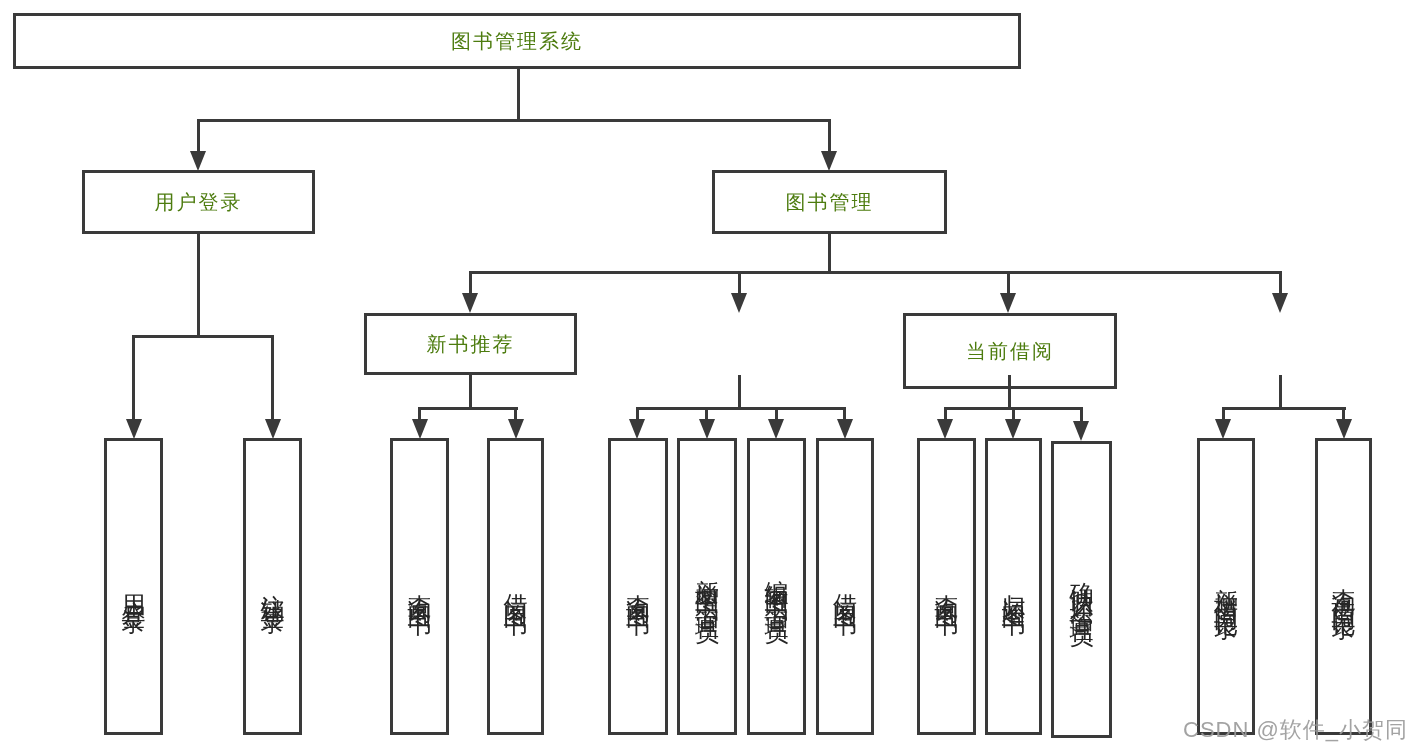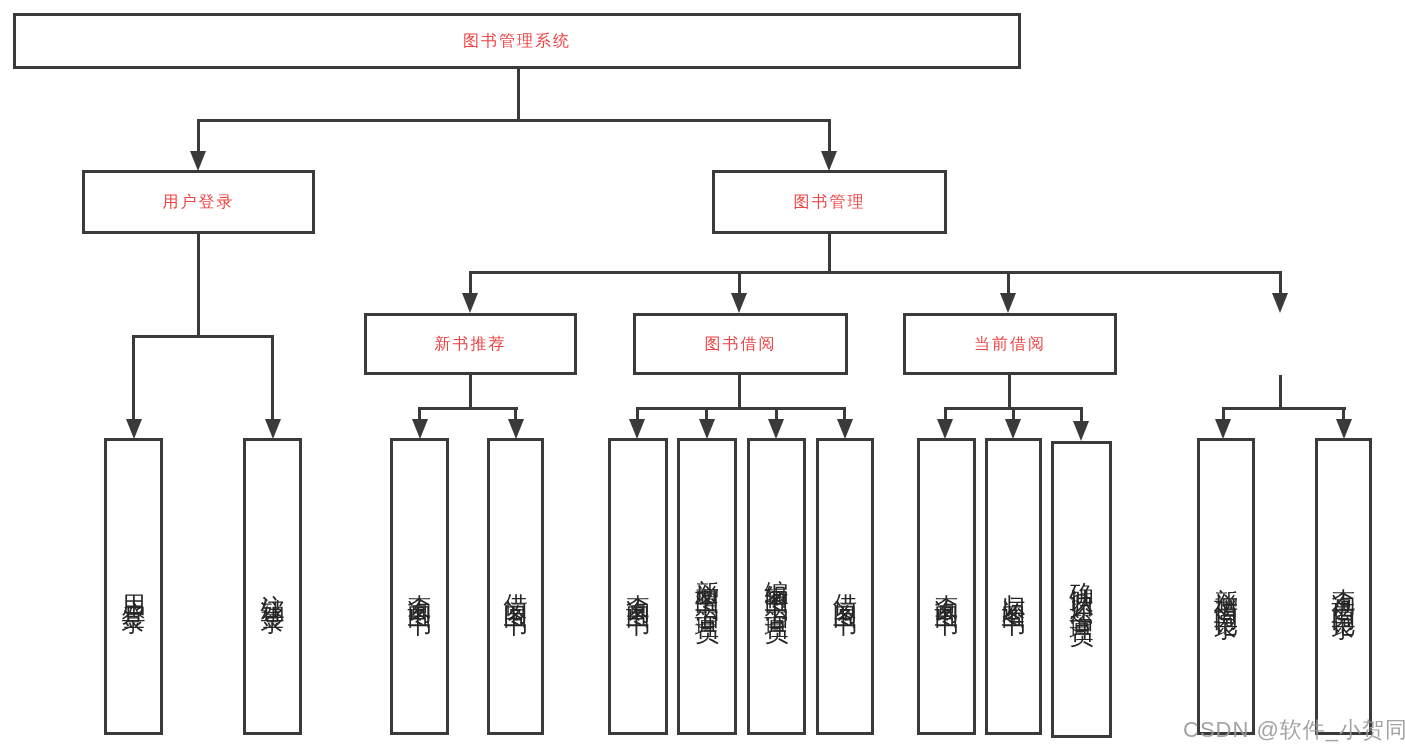--- a/index.html
+++ b/index.html
@@ -6,21 +6,21 @@
   .stage {
     position:relative; width:1405px; height:747px; background:#ffffff;
     font-family:"Liberation Sans","DejaVu Sans",sans-serif; overflow:hidden;
   }
   
   .node {
     position:absolute; box-sizing:border-box;
     border:3px solid #3a3a3a; background:#ffffff;
     display:flex; align-items:center; justify-content:center;
   }
-  .node-label { font-size:16px; color:#ef4444; letter-spacing:2px; white-space:nowrap; }
+  .node-label { font-size:20px; color:#4d7c0f; letter-spacing:2px; white-space:nowrap; }
   
   .vnode {
     position:absolute; box-sizing:border-box; top:438px; height:297px;
     border:3px solid #3a3a3a; background:#ffffff;
     display:flex; align-items:center; justify-content:center;
   }
   .vlabel {
     writing-mode:vertical-rl; text-orientation:mixed;
     font-size:24px; letter-spacing:6px; line-height:1;
     color:#262626; white-space:nowrap;
@@ -51,24 +51,21 @@
   <div class="node" style="left:82px;top:170px;width:233px;height:64px">
     <span class="node-label">用户登录</span>
   </div>
   <div class="node" style="left:712px;top:170px;width:235px;height:64px">
     <span class="node-label">图书管理</span>
   </div>
 
   <div class="node" style="left:364px;top:313px;width:213px;height:62px">
     <span class="node-label">新书推荐</span>
   </div>
-  <div class="node" style="left:633px;top:313px;width:215px;height:62px">
-    <span class="node-label">图书借阅</span>
-  </div>
-  <div class="node" style="left:903px;top:313px;width:214px;height:62px">
+  <div class="node" style="left:903px;top:313px;width:214px;height:76px">
     <span class="node-label">当前借阅</span>
   </div>
 
   <div class="vnode" style="left:104px;width:59px">
     <span class="vlabel">用户登录</span>
   </div>
   <div class="vnode" style="left:243px;width:59px">
     <span class="vlabel">注销登录</span>
   </div>
 

